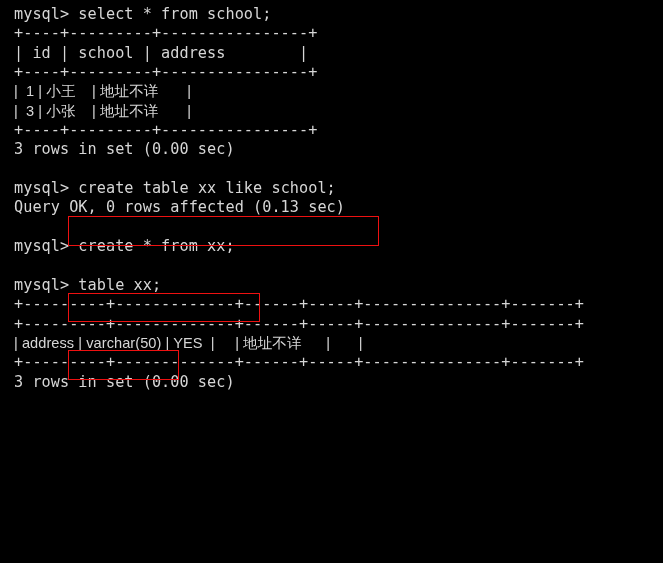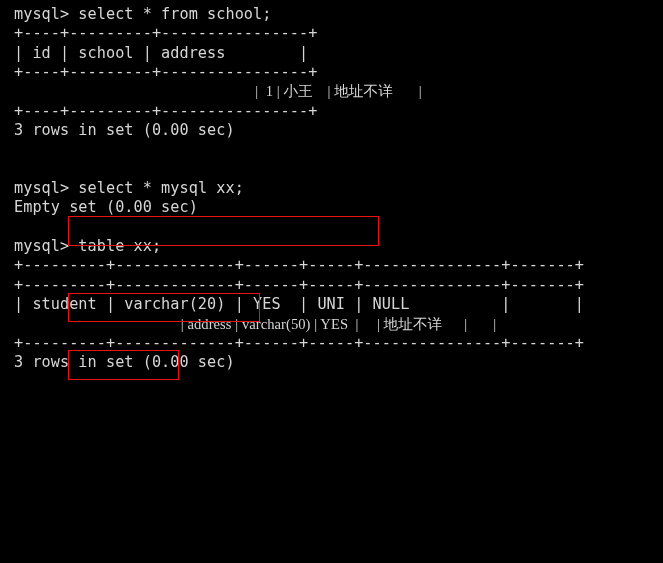--- a/index.html
+++ b/index.html
@@ -28,23 +28,22 @@
   }
   .line {
     white-space: pre;
     height: 19.35px;
     font-family: "DejaVu Sans Mono", "Liberation Mono", monospace;
   }
   .line.blank {
     height: 19.35px;
   }
   .cjk {
-    font-family: Liberation Serif, serif;
+    font-family: Liberation Sans, sans-serif;
     font-size: 14.6px;
-    text-align: center;
   }
   
   .hl-box {
     position: absolute;
     border: 1.6px solid #ee1111;
     box-sizing: border-box;
     pointer-events: none;
     background: transparent;
   }
   #box-create { left: 68px;  top: 216px; width: 311px; height: 30px; }
@@ -55,38 +54,39 @@
 <body>
 
 <div id="terminal">
 
   <div class="line"><span>mysql&gt;</span><span> select * from school;</span></div>
 
   <div class="line">+----+---------+----------------+</div>
   <div class="line">| id | school | address        |</div>
   <div class="line">+----+---------+----------------+</div>
   <div class="line cjk">|  1 | 小王    | 地址不详       |</div>
+  <div class="line cjk">|  3 | 小张    | 地址不详       |</div>
   <div class="line">+----+---------+----------------+</div>
   <div class="line">3 rows in set (0.00 sec)</div>
 
   <div class="line blank"></div>
 
+  <div class="line"><span>mysql&gt;</span><span> create table xx like school;</span></div>
+  <div class="line">Query OK, 0 rows affected (0.13 sec)</div>
 
   <div class="line blank"></div>
 
-  <div class="line"><span>mysql&gt;</span><span> select * mysql xx;</span></div>
-  <div class="line">Empty set (0.00 sec)</div>
+  <div class="line"><span>mysql&gt;</span><span> create * from xx;</span></div>
 
   <div class="line blank"></div>
 
   <div class="line"><span>mysql&gt;</span><span> table xx;</span></div>
 
   <div class="line">+---------+-------------+------+-----+---------------+-------+</div>
   <div class="line">+---------+-------------+------+-----+---------------+-------+</div>
-  <div class="line">| student | varchar(20) | YES  | UNI | NULL          |       |</div>
   <div class="line cjk">| address | varchar(50) | YES  |     | 地址不详      |       |</div>
   <div class="line">+---------+-------------+------+-----+---------------+-------+</div>
   <div class="line">3 rows in set (0.00 sec)</div>
 
   <div class="hl-box" id="box-create"></div>
   <div class="hl-box" id="box-select"></div>
   <div class="hl-box" id="box-desc"></div>
 
 </div>
 

